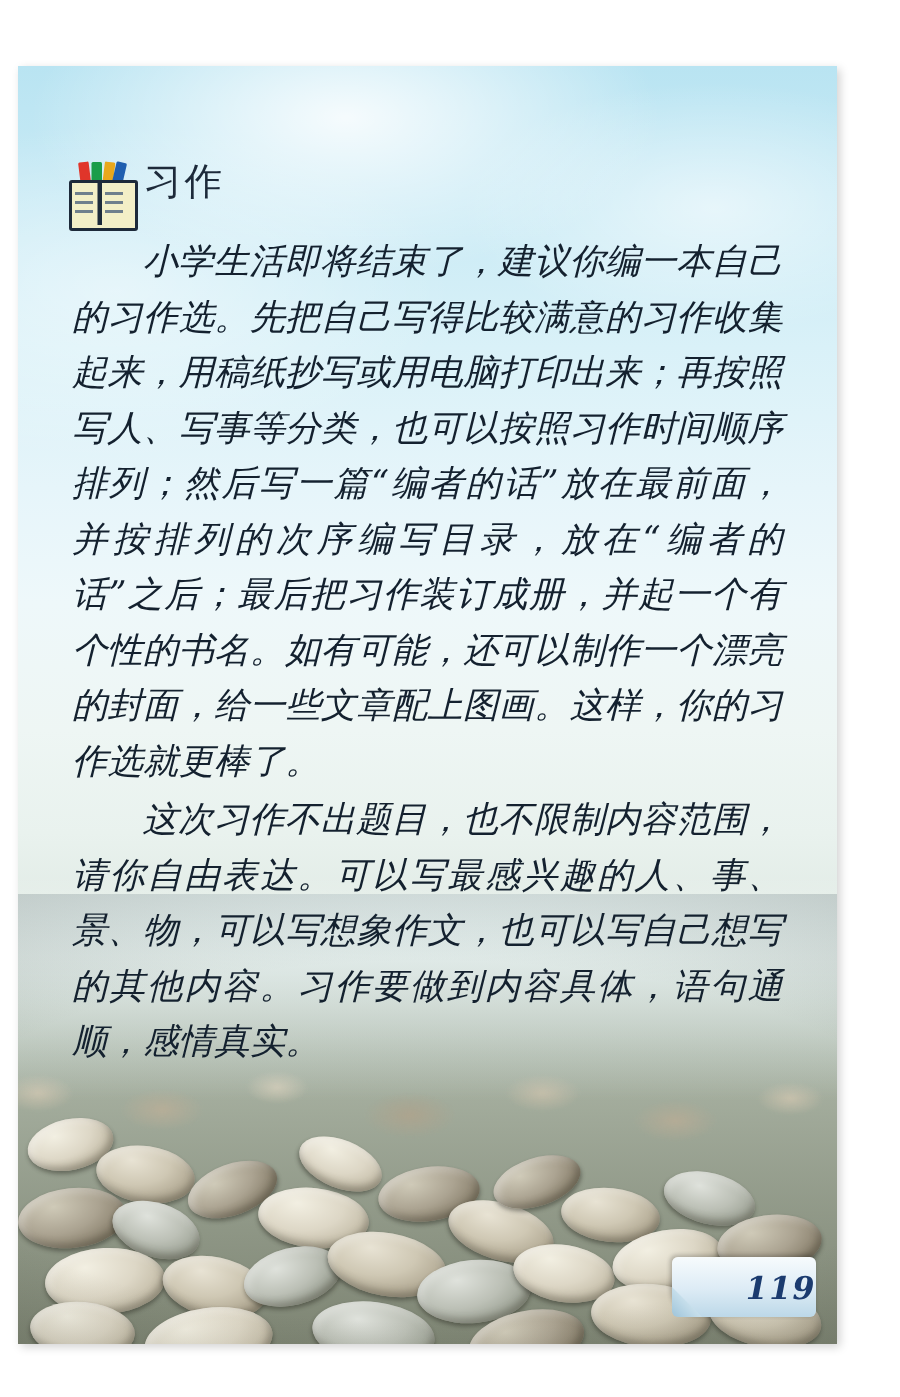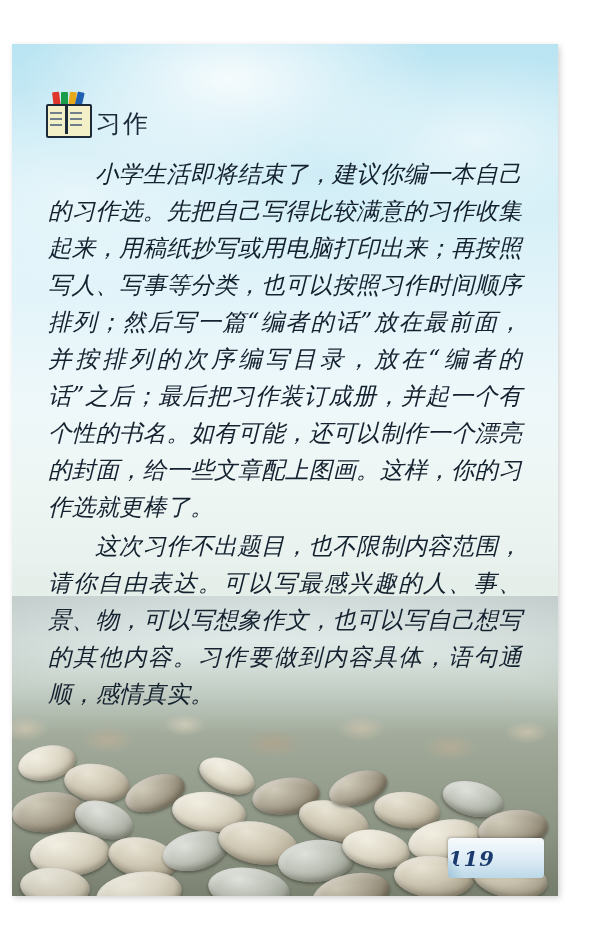--- a/index.html
+++ b/index.html
@@ -126,23 +126,22 @@
     position: absolute;
     inset: 0;
     background: radial-gradient(ellipse 120% 80% at 50% 55%, rgba(0,0,0,0) 50%, rgba(40,45,35,0.28) 100%);
     pointer-events: none;
   }
 
   
   .header {
     position: absolute;
     left: 32px;
-    top: 48px;
+    top: 64px;
     display: flex;
-    align-items: flex-end;
     gap: 6px;
   }
   .book-icon {
     position: relative;
     width: 46px;
     height: 46px;
   }
   .book-icon .base {
     position: absolute;
     left: 2px;
@@ -217,21 +216,21 @@
     position: absolute;
     right: 14px;
     bottom: 18px;
     width: 96px;
     height: 40px;
     background: linear-gradient(180deg, #f7fbfd 0%, #dcebf5 55%, #bcd8e8 100%);
     border-radius: 4px 4px 4px 18px;
     box-shadow: -1px -1px 3px rgba(0,0,0,0.22);
     display: flex;
     align-items: center;
-    justify-content: flex-start;
+    justify-content: flex-end;
   }
   .page-tab .num {
     font-family: "DejaVu Serif", serif;
     font-size: 21px;
     font-weight: bold;
     font-style: italic;
     color: #1b3b6f;
     letter-spacing: 1px;
   }
   .page-tab .corner {

